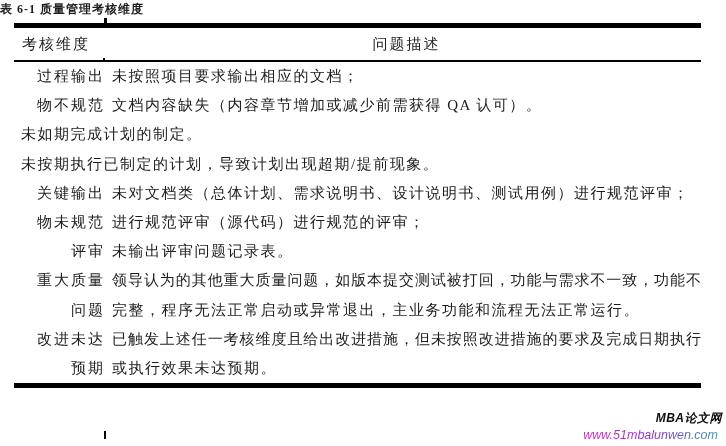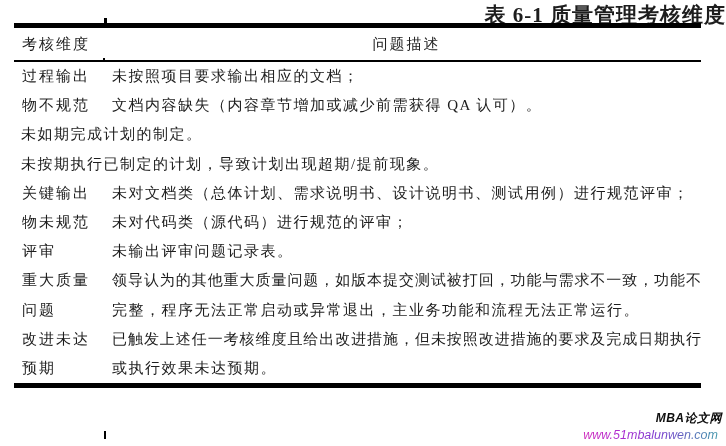--- a/index.html
+++ b/index.html
@@ -3,32 +3,32 @@
 <meta charset="utf-8">
 <style>
   html,body { margin:0; padding:0; }
   .page {
     position:relative; width:726px; height:446px; background:#ffffff;
     font-family:"Liberation Serif","DejaVu Serif",serif; color:#1d1d1d;
     overflow:hidden;
   }
   .caption {
     position:absolute; top:1px; left:0; width:100%;
-    text-align:right; font-weight:bold; font-size:21px; letter-spacing:1px;
+    text-align:left; font-weight:bold; font-size:12px; letter-spacing:1px;
   }
   .table { position:absolute; left:14px; top:23px; width:687px; }
   .rule-thick { height:5px; background:#000; }
   .rule-thin  { height:2px; background:#000; }
   .header-row { display:flex; height:32px; align-items:center; font-size:15px; }
   .dim-cell  { width:91px; box-sizing:border-box; padding-left:8px; letter-spacing:2px; }
   .desc-cell { flex:1; box-sizing:border-box; padding-left:7px; }
   .header-row .desc-cell { text-align:center; letter-spacing:2px; }
   .row { display:flex; font-size:15px; }
   .line { line-height:29.2px; white-space:nowrap; letter-spacing:1.5px; }
-  .dim-cell .line { letter-spacing:2px; }
+  .dim-cell .line { letter-spacing:2px;text-align:right; }
   .desc-cell .line.fill {
     letter-spacing:0; white-space:normal;
     text-align:justify; text-align-last:justify;
   }
   .tick { position:absolute; background:#000; }
   .tick-top    { left:104px; top:18px;  width:3px; height:5px; }
   .tick-mid    { left:103px; top:58px;  width:2px; height:4px; }
   .tick-bottom { left:104px; top:431px; width:2px; height:8px; }
   .watermark {
     position:absolute; left:530px; top:406px; width:196px; height:40px;
@@ -81,21 +81,21 @@
           </div>
         </div>
         <div class="row">
           <div class="dim-cell">
             <div class="line">关键输出</div>
             <div class="line">物未规范</div>
             <div class="line">评审</div>
           </div>
           <div class="desc-cell">
             <div class="line">未对文档类（总体计划、需求说明书、设计说明书、测试用例）进行规范评审；</div>
-            <div class="line">未对代码类（源代码）进行规范的评审；</div>
+            <div class="line">进行规范评审（源代码）进行规范的评审；</div>
             <div class="line">未输出评审问题记录表。</div>
           </div>
         </div>
         <div class="row">
           <div class="dim-cell">
             <div class="line">重大质量</div>
             <div class="line">问题</div>
           </div>
           <div class="desc-cell">
             <div class="line fill">领导认为的其他重大质量问题，如版本提交测试被打回，功能与需求不一致，功能不</div>

